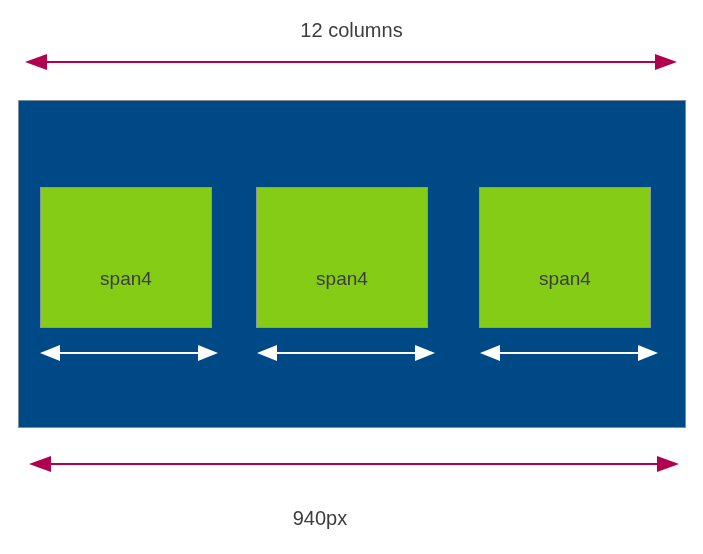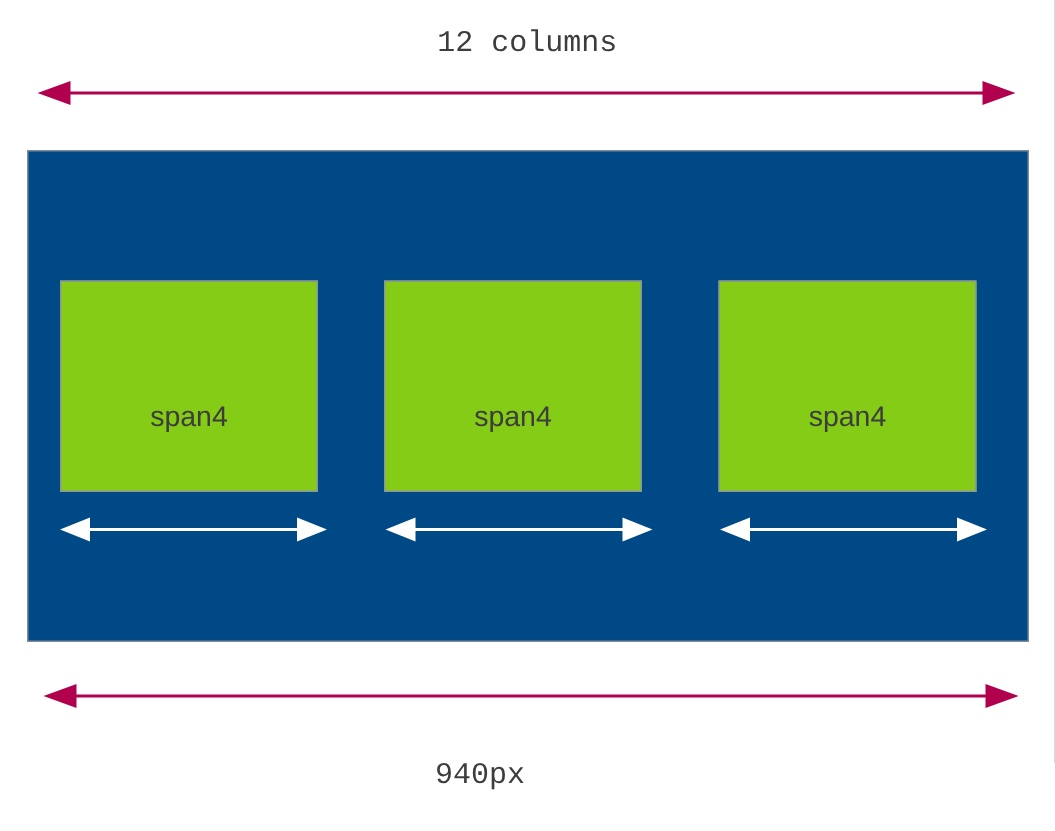--- a/index.html
+++ b/index.html
@@ -18,21 +18,21 @@
     overflow: hidden;
   }
 
   
   .caption {
     position: absolute;
     text-align: center;
     color: #3d3d3d;
     font-size: 20px;
     line-height: 24px;
-    font-family: Liberation Mono, monospace;
+    font-family: Liberation Sans, sans-serif;
     white-space: nowrap;
   }
   #top-caption {
     left: 0;
     width: 703px;
     top: 18px;
   }
   #bottom-caption {
     left: 0;
     width: 640px;

